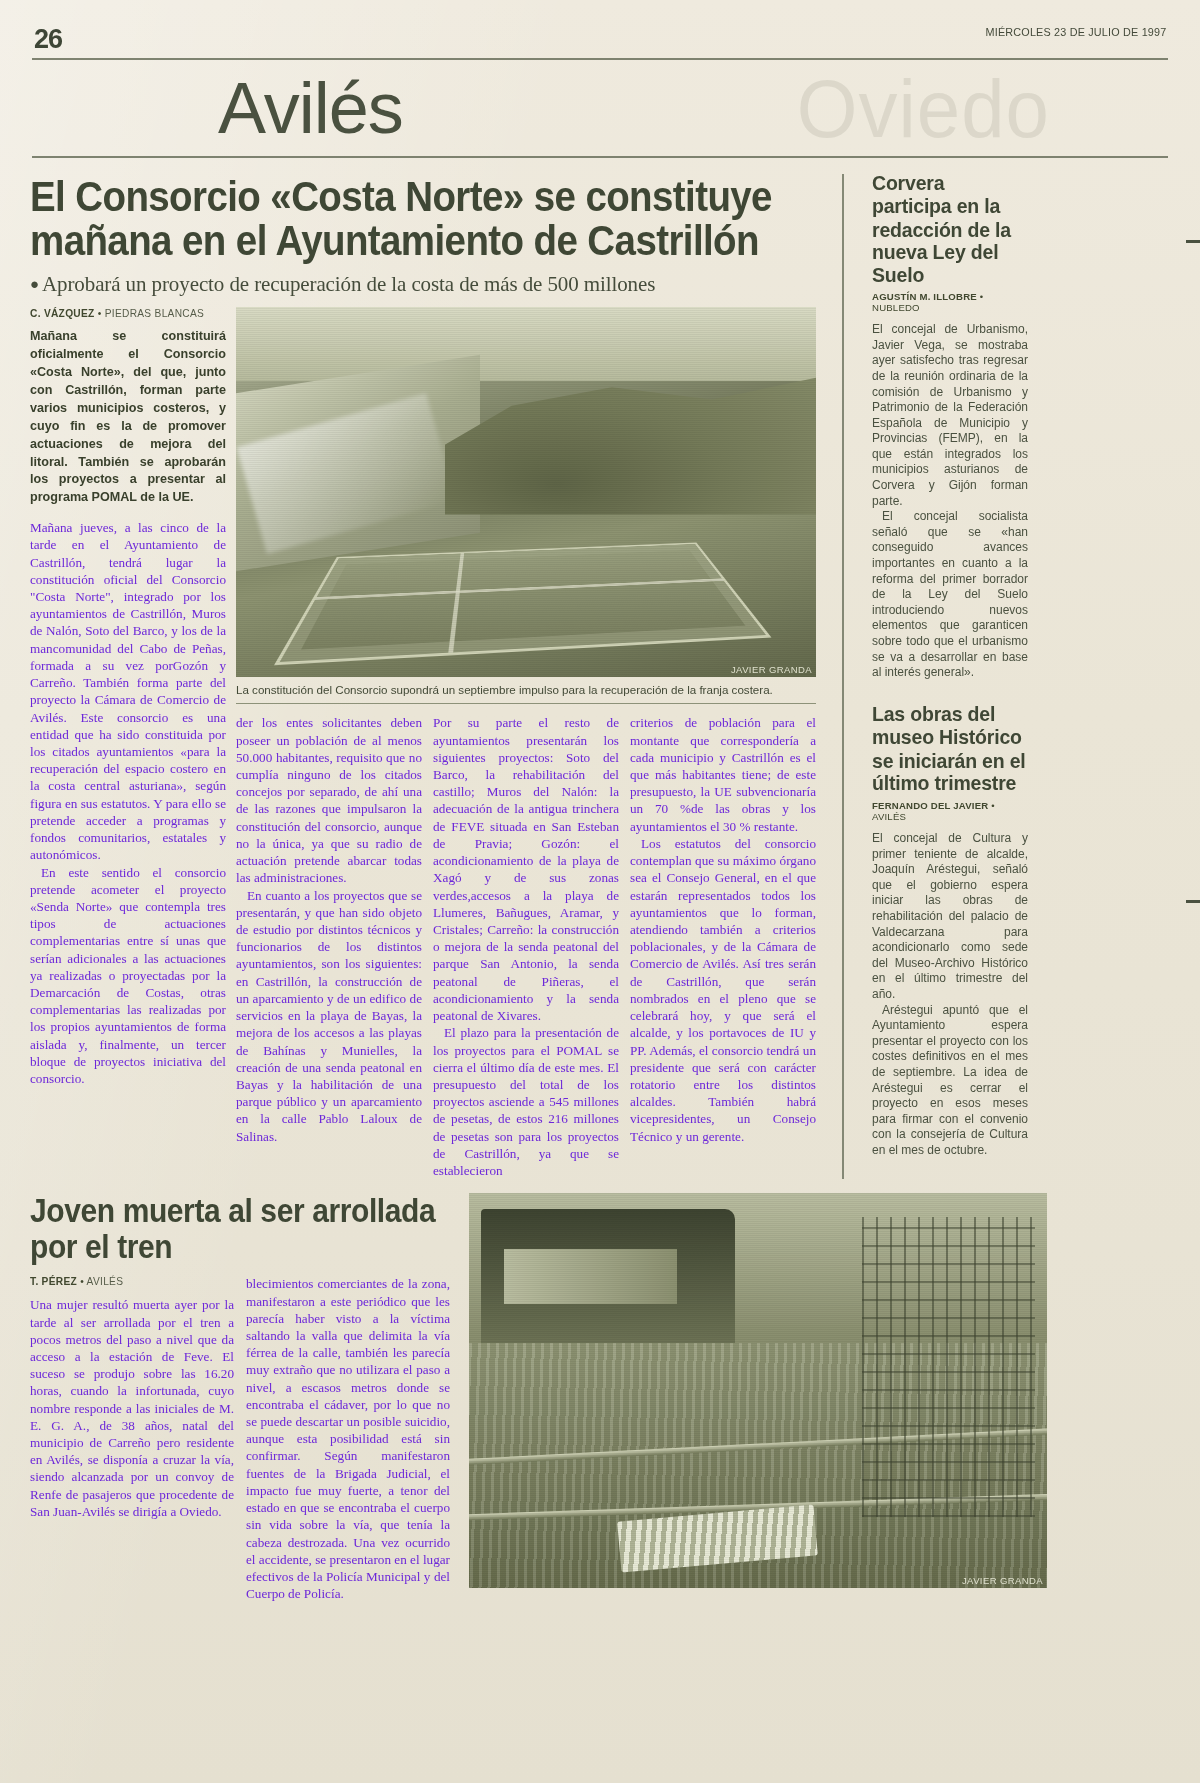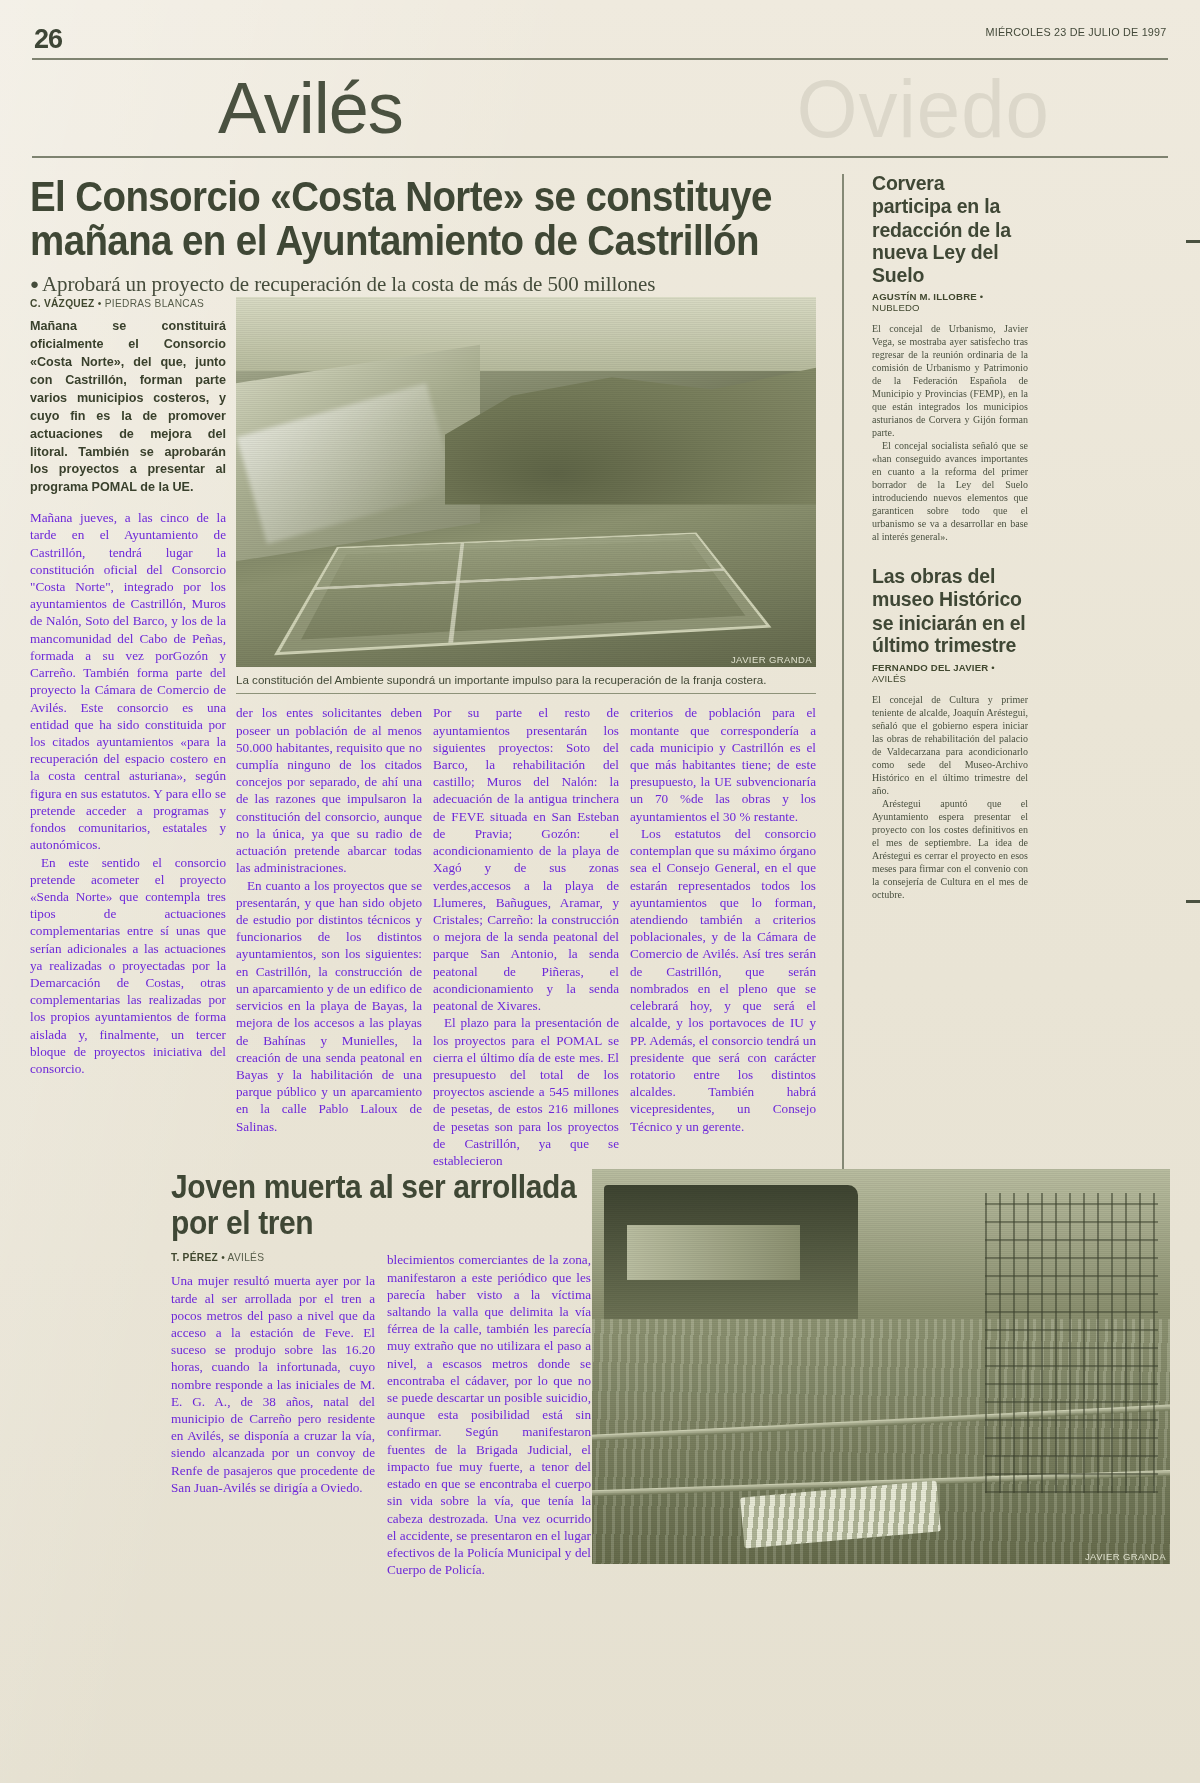--- a/index.html
+++ b/index.html
@@ -145,21 +145,21 @@
     line-height: 1.305;
     text-align: justify;
     color: #6d28d9;
     margin: 0;
     hyphens: auto;
   }
   .body-text p { margin: 0; text-indent: 11px; }
   .body-text p.first { text-indent: 0; }
 
   
-  .art1 { display: flex; gap: 10px; margin-top: 0; }
+  .art1 { display: flex; gap: 10px; margin-top: 10px; }
   .art1-c1 { width: 196px; }
   .art1-right { width: 580px; }
 
   .photo {
     background:
       linear-gradient(170deg, #cfd0b8 0%, #9ba084 18%, #767c5e 40%, #8d9371 62%, #62684b 100%);
     position: relative;
     overflow: hidden;
   }
   .photo.p1 { width: 580px; height: 370px; }
@@ -238,32 +238,32 @@
   }
   .side-byline {
     font-family: "Liberation Sans", sans-serif;
     font-size: 9.6px;
     letter-spacing: .2px;
     color: #41482f;
     margin-bottom: 9px;
   }
   .side-byline b { font-weight: bold; }
   .side-text {
-    font-family: Liberation Serif, serif;
-    font-size: 10px;
+    font-family: Liberation Sans, sans-serif;
+    font-size: 12px;
     line-height: 1.30;
     text-align: justify;
     color: #4a5140;
   }
   .side-text p { margin: 0; text-indent: 10px; }
   .side-text p.first { text-indent: 0; }
   .side-gap { height: 20px; }
 
   
-  .art2 { display: flex; gap: 1px; justify-content: flex-end; }
+  .art2 { margin-top: 14px; display: flex; gap: 19px; }
   .art2-left { width: 420px; }
   .art2-right { width: 578px; }
   h1.headline2 {
     font-family: "Liberation Sans", sans-serif;
     font-weight: bold;
     font-size: 30px;
     line-height: 1.1;
     color: #3f4735;
     margin: 0 0 16px 0;
     letter-spacing: -0.4px;
@@ -370,21 +370,21 @@
           <div class="photo p1">
             <div class="sky"></div>
             <div class="sea"></div>
             <div class="foam"></div>
             <div class="hill"></div>
             <div class="struct"></div>
             <div class="grain"></div>
             <div class="photo-credit">JAVIER GRANDA</div>
           </div>
 
-          <div class="caption">La constitución del Ambiente supondrá un importante impulso para la recuperación de la franja costera.</div>
+          <div class="caption">La constitución del Consorcio supondrá un septiembre impulso para la recuperación de la franja costera.</div>
 
           <div class="cols3">
             <div>
               <div class="body-text">
                 <p class="first">der los entes solicitantes deben poseer un población de al menos 50.000 habitantes, requisito que no cumplía ninguno de los citados concejos por separado, de ahí una de las razones que impulsaron la constitución del consorcio, aunque no la única, ya que su radio de actuación pretende abarcar todas las administraciones.</p>
                 <p>En cuanto a los proyectos que se presentarán, y que han sido objeto de estudio por distintos técnicos y funcionarios de los distintos ayuntamientos, son los siguientes: en Castrillón, la construcción de un aparcamiento y de un edifico de servicios en la playa de Bayas, la mejora de los accesos a las playas de Bahínas y Munielles, la creación de una senda peatonal en Bayas y la habilitación de una parque público y un aparcamiento en la calle Pablo Laloux de Salinas.</p>
               </div>
             </div>
             <div>
               <div class="body-text">

